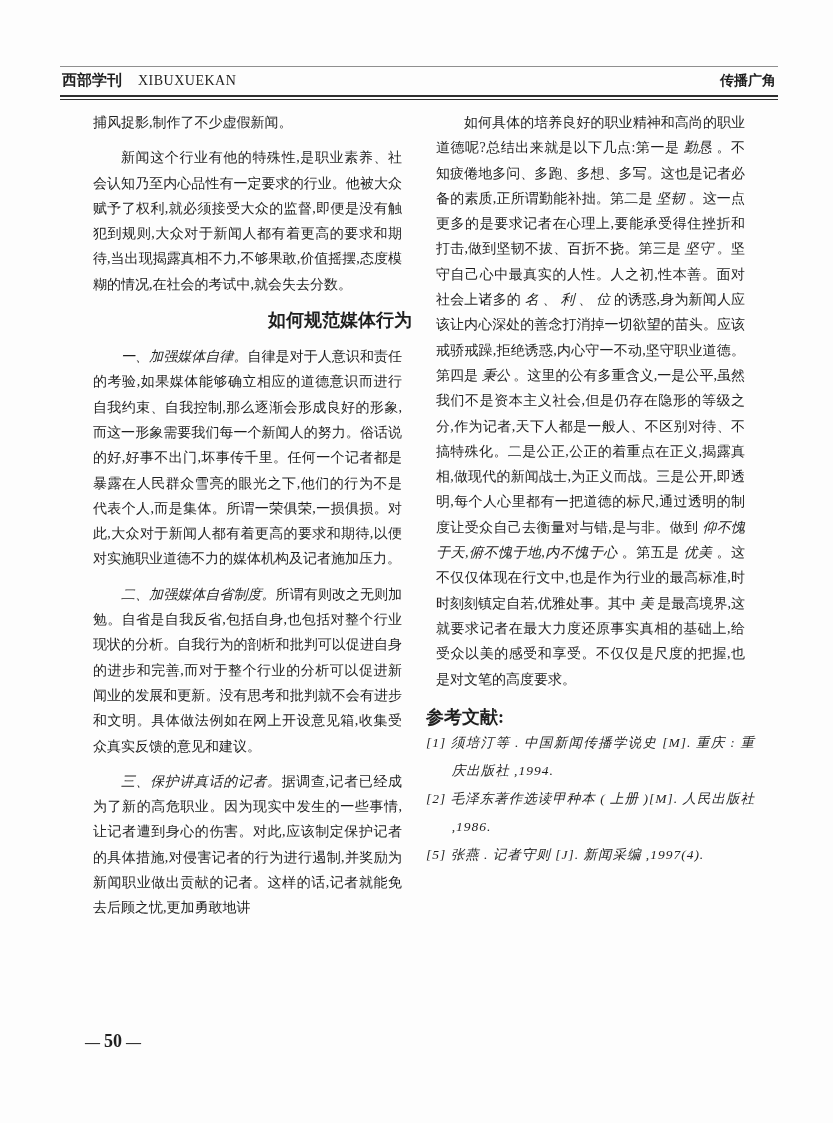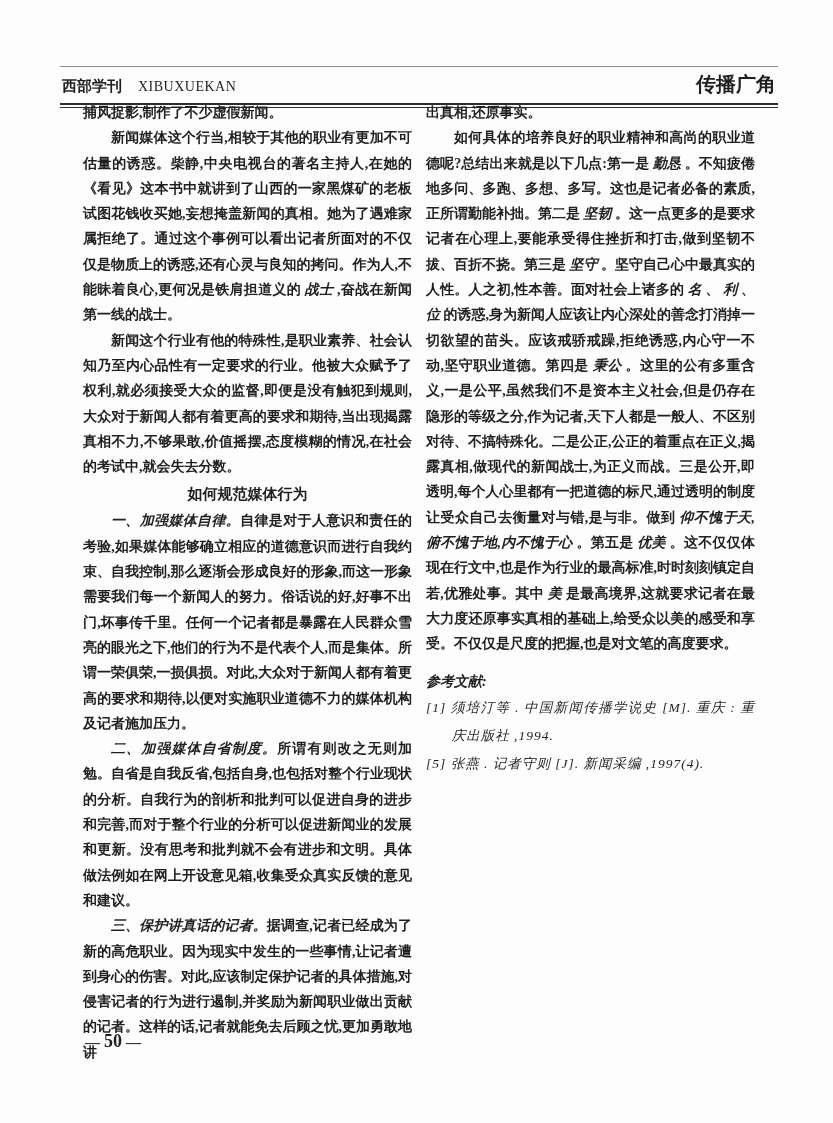--- a/index.html
+++ b/index.html
@@ -6,36 +6,36 @@
   .page {
     position:relative; width:833px; height:1123px; background:#fdfdfd;
     font-family:"Liberation Serif","DejaVu Serif",serif; color:#1f1f1f; overflow:hidden;
   }
   
   .header { position:absolute; left:60px; top:66px; width:718px; }
   .rule-top { border-top:1px solid #8f8f8f; }
   .header-row { display:flex; justify-content:space-between; align-items:baseline; padding:4px 2px 5px 2px; }
   .journal-cn { font-family:"Liberation Sans","DejaVu Sans",sans-serif; font-weight:bold; font-size:15px; }
   .journal-en { font-size:14px; letter-spacing:.5px; margin-left:12px; }
-  .section    { font-family:"Liberation Sans","DejaVu Sans",sans-serif; font-weight:bold; font-size:20px; }
+  .section    { font-family:"Liberation Sans","DejaVu Sans",sans-serif; font-weight:bold; font-size:14px; }
   .rule-double { border-top:2.5px solid #2e2e2e; }
   .rule-double .thin { border-top:1px solid #2e2e2e; margin-top:1.5px; }
   
   .columns { position:absolute; left:83px; top:100px; width:672px; display:flex; gap:14px; }
   .col { width:329px; font-size:14px; line-height:25.3px; text-align:justify; word-break:break-all; }
-  p.para { margin:0;font-weight:bold; }
+  p.para { margin:10px; }
   .indent { text-indent:2em; }
   .kai { font-style:italic; }
   .em  { font-style:italic; }
   .sec-heading {
     font-family:"Liberation Sans","DejaVu Sans",sans-serif; font-weight:bold;
-    text-align:center; font-size:15px; line-height:27px; margin:1px 0;
+    text-align:right; font-size:18px; line-height:27px; margin:1px 0;
   }
   
-  .refs-title { font-weight:bold; font-style:italic; margin-top:13px; font-size:14px; line-height:24px; }
+  .refs-title { font-weight:bold; margin-top:13px; font-size:18px; line-height:24px; }
   .ref-item {
     font-style:italic; font-size:13.5px; line-height:28px;
     padding-left:1.9em; text-indent:-1.9em; letter-spacing:1px; text-align:justify;
   }
   
   .footer { position:absolute; left:85px; top:1031px; }
   .pn-dash { font-weight:bold; font-size:15px; }
   .pn-num  { font-weight:bold; font-size:18px; padding:0 4px; }
 </style>
 </head>
@@ -53,32 +53,31 @@
       <div class="section">传播广角</div>
     </div>
     <div class="rule-double">
       <div class="thin"></div>
     </div>
   </div>
 
   <div class="columns">
     <div class="col">
         <p class="para"><span>捕风捉影,制作了不少虚假新闻。</span></p>
-        <p class="para indent"><span>新闻媒体这个行当,相较于其他的职业有更加不可估量的诱惑。柴静,中央电视台的著名主持人,在她的《看见》这本书中就讲到了山西的一家黑煤矿的老板试图花钱收买她,妄想掩盖新闻的真相。她为了遇难家属拒绝了。通过这个事例可以看出记者所面对的不仅仅是物质上的诱惑,还有心灵与良知的拷问。作为人,不能昧着良心,更何况是铁肩担道义的</span><span class="em"> 战士 </span><span>,奋战在新闻第一线的战士。</span></p>
         <p class="para indent"><span>新闻这个行业有他的特殊性,是职业素养、社会认知乃至内心品性有一定要求的行业。他被大众赋予了权利,就必须接受大众的监督,即便是没有触犯到规则,大众对于新闻人都有着更高的要求和期待,当出现揭露真相不力,不够果敢,价值摇摆,态度模糊的情况,在社会的考试中,就会失去分数。</span></p>
         <div class="sec-heading">如何规范媒体行为</div>
         <p class="para indent"><span class="kai">一、加强媒体自律。</span><span>自律是对于人意识和责任的考验,如果媒体能够确立相应的道德意识而进行自我约束、自我控制,那么逐渐会形成良好的形象,而这一形象需要我们每一个新闻人的努力。俗话说的好,好事不出门,坏事传千里。任何一个记者都是暴露在人民群众雪亮的眼光之下,他们的行为不是代表个人,而是集体。所谓一荣俱荣,一损俱损。对此,大众对于新闻人都有着更高的要求和期待,以便对实施职业道德不力的媒体机构及记者施加压力。</span></p>
         <p class="para indent"><span class="kai">二、加强媒体自省制度。</span><span>所谓有则改之无则加勉。自省是自我反省,包括自身,也包括对整个行业现状的分析。自我行为的剖析和批判可以促进自身的进步和完善,而对于整个行业的分析可以促进新闻业的发展和更新。没有思考和批判就不会有进步和文明。具体做法例如在网上开设意见箱,收集受众真实反馈的意见和建议。</span></p>
         <p class="para indent"><span class="kai">三、保护讲真话的记者。</span><span>据调查,记者已经成为了新的高危职业。因为现实中发生的一些事情,让记者遭到身心的伤害。对此,应该制定保护记者的具体措施,对侵害记者的行为进行遏制,并奖励为新闻职业做出贡献的记者。这样的话,记者就能免去后顾之忧,更加勇敢地讲</span></p>
       </div>
     <div class="col">
-        <p class="para"><span>出真相,还原事实。</span></p>
         <p class="para indent"><span>如何具体的培养良好的职业精神和高尚的职业道德呢?总结出来就是以下几点:第一是</span><span class="em"> 勤恳 </span><span>。不知疲倦地多问、多跑、多想、多写。这也是记者必备的素质,正所谓勤能补拙。第二是</span><span class="em"> 坚韧 </span><span>。这一点更多的是要求记者在心理上,要能承受得住挫折和打击,做到坚韧不拔、百折不挠。第三是</span><span class="em"> 坚守 </span><span>。坚守自己心中最真实的人性。人之初,性本善。面对社会上诸多的</span><span class="em"> 名 </span><span>、</span><span class="em"> 利 </span><span>、</span><span class="em"> 位 </span><span>的诱惑,身为新闻人应该让内心深处的善念打消掉一切欲望的苗头。应该戒骄戒躁,拒绝诱惑,内心守一不动,坚守职业道德。第四是</span><span class="em"> 秉公 </span><span>。这里的公有多重含义,一是公平,虽然我们不是资本主义社会,但是仍存在隐形的等级之分,作为记者,天下人都是一般人、不区别对待、不搞特殊化。二是公正,公正的着重点在正义,揭露真相,做现代的新闻战士,为正义而战。三是公开,即透明,每个人心里都有一把道德的标尺,通过透明的制度让受众自己去衡量对与错,是与非。做到</span><span class="em"> 仰不愧于天,俯不愧于地,内不愧于心 </span><span>。第五是</span><span class="em"> 优美 </span><span>。这不仅仅体现在行文中,也是作为行业的最高标准,时时刻刻镇定自若,优雅处事。其中</span><span class="em"> 美 </span><span>是最高境界,这就要求记者在最大力度还原事实真相的基础上,给受众以美的感受和享受。不仅仅是尺度的把握,也是对文笔的高度要求。</span></p>
         <div class="refs-title">参考文献:</div>
         <div class="ref-item">[1] 须培汀等 . 中国新闻传播学说史 [M]. 重庆 : 重庆出版社 ,1994.</div>
+        <div class="ref-item">[2] 毛泽东著作选读甲种本 ( 上册 )[M]. 人民出版社 ,1986.</div>
         <div class="ref-item">[5] 张燕 . 记者守则 [J]. 新闻采编 ,1997(4).</div>
       </div>
   </div>
 
   <div class="footer">
     <span>
       <span class="pn-dash">—</span><span class="pn-num">50</span><span class="pn-dash">—</span>
     </span>
   </div>
 

